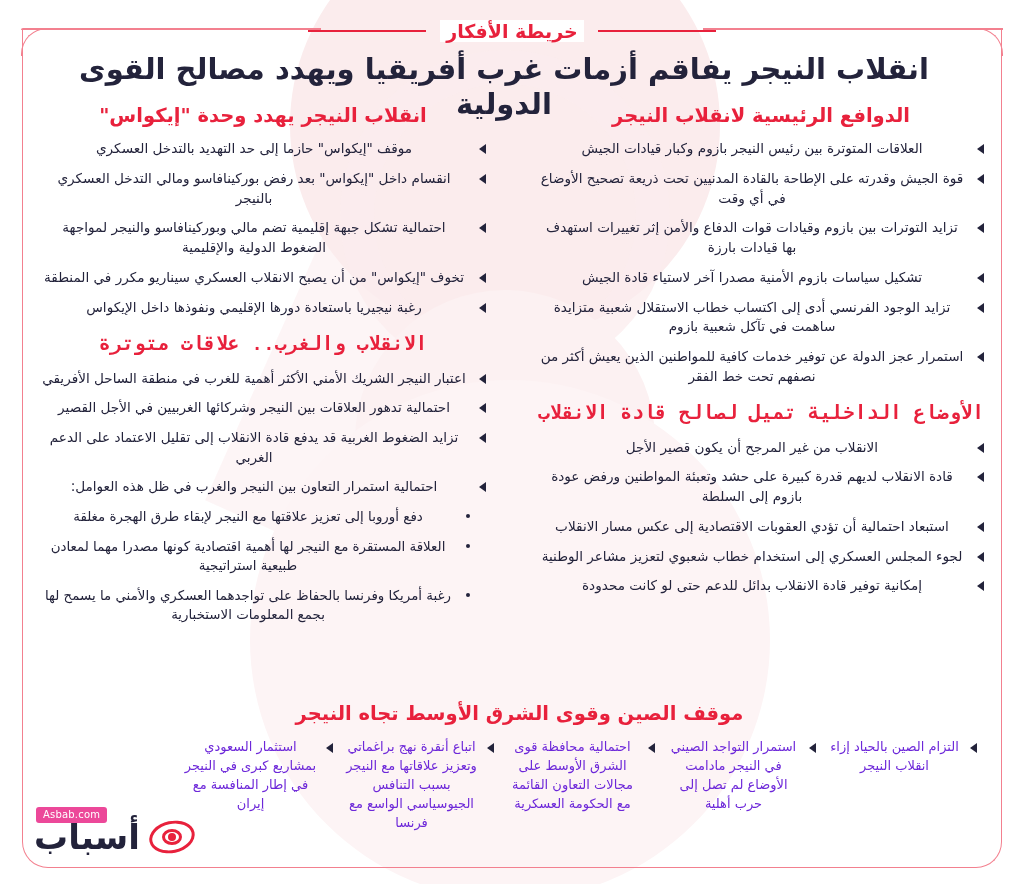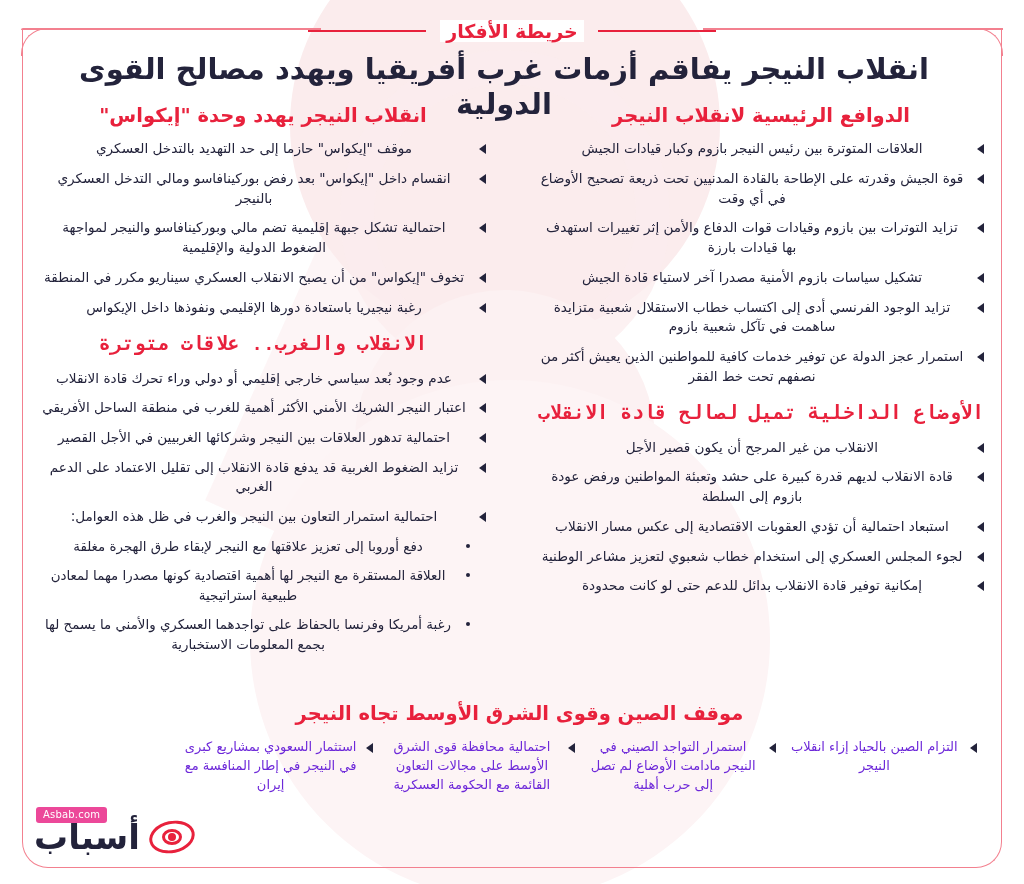--- a/index.html
+++ b/index.html
@@ -337,40 +337,40 @@
     <ul class="bullets">
       <li><span class="tri"></span><span>موقف "إيكواس" حازما إلى حد التهديد بالتدخل العسكري</span></li>
       <li><span class="tri"></span><span>انقسام داخل "إيكواس" بعد رفض بوركينافاسو ومالي التدخل العسكري بالنيجر</span></li>
       <li><span class="tri"></span><span>احتمالية تشكل جبهة إقليمية تضم مالي وبوركينافاسو والنيجر لمواجهة الضغوط الدولية والإقليمية</span></li>
       <li><span class="tri"></span><span>تخوف "إيكواس" من أن يصبح الانقلاب العسكري سيناريو مكرر في المنطقة</span></li>
       <li><span class="tri"></span><span>رغبة نيجيريا باستعادة دورها الإقليمي ونفوذها داخل الإيكواس</span></li>
     </ul>
 
     <div class="sec-title gap">الانقلاب والغرب.. علاقات متوترة</div>
     <ul class="bullets">
-      <li><span class="tri"></span><span>عدم وجود بُعد سياسي خارجي إقليمي أو دولي وراء تحرك قادة الانقلاب</span></li>
       <li><span class="tri"></span><span>اعتبار النيجر الشريك الأمني الأكثر أهمية للغرب في منطقة الساحل الأفريقي</span></li>
       <li><span class="tri"></span><span>احتمالية تدهور العلاقات بين النيجر وشركائها الغربيين في الأجل القصير</span></li>
       <li><span class="tri"></span><span>تزايد الضغوط الغربية قد يدفع قادة الانقلاب إلى تقليل الاعتماد على الدعم الغربي</span></li>
       <li><span class="tri"></span><span>احتمالية استمرار التعاون بين النيجر والغرب في ظل هذه العوامل:</span></li>
     </ul>
     <ul class="sub">
       <li><span class="dot"></span><span>دفع أوروبا إلى تعزيز علاقتها مع النيجر لإبقاء طرق الهجرة مغلقة</span></li>
       <li><span class="dot"></span><span>العلاقة المستقرة مع النيجر لها أهمية اقتصادية كونها مصدرا مهما لمعادن طبيعية استراتيجية</span></li>
       <li><span class="dot"></span><span>رغبة أمريكا وفرنسا بالحفاظ على تواجدهما العسكري والأمني ما يسمح لها بجمع المعلومات الاستخبارية</span></li>
     </ul>
   </div>
 </div>
 
 <div class="bottom-sec">
   <div class="sec-title">موقف الصين وقوى الشرق الأوسط تجاه النيجر</div>
   <div class="bottom-grid">
     <div class="bcol"><span class="tri"></span><span>التزام الصين بالحياد إزاء انقلاب النيجر</span></div>
     <div class="bcol"><span class="tri"></span><span>استمرار التواجد الصيني في النيجر مادامت الأوضاع لم تصل إلى حرب أهلية</span></div>
     <div class="bcol"><span class="tri"></span><span>احتمالية محافظة قوى الشرق الأوسط على مجالات التعاون القائمة مع الحكومة العسكرية</span></div>
+    <div class="bcol"><span class="tri"></span><span>اتباع أنقرة نهج براغماتي وتعزيز علاقاتها مع النيجر بسبب التنافس الجيوسياسي الواسع مع فرنسا</span></div>
     <div class="bcol"><span class="tri"></span><span>استثمار السعودي بمشاريع كبرى في النيجر في إطار المنافسة مع إيران</span></div>
   </div>
 </div>
 
 <div class="brand">
   <span class="brand-word">أسباب</span>
   <span class="brand-eye">
     <span class="o1"></span>
     <span class="o2"></span>
     <span class="o3"></span>

